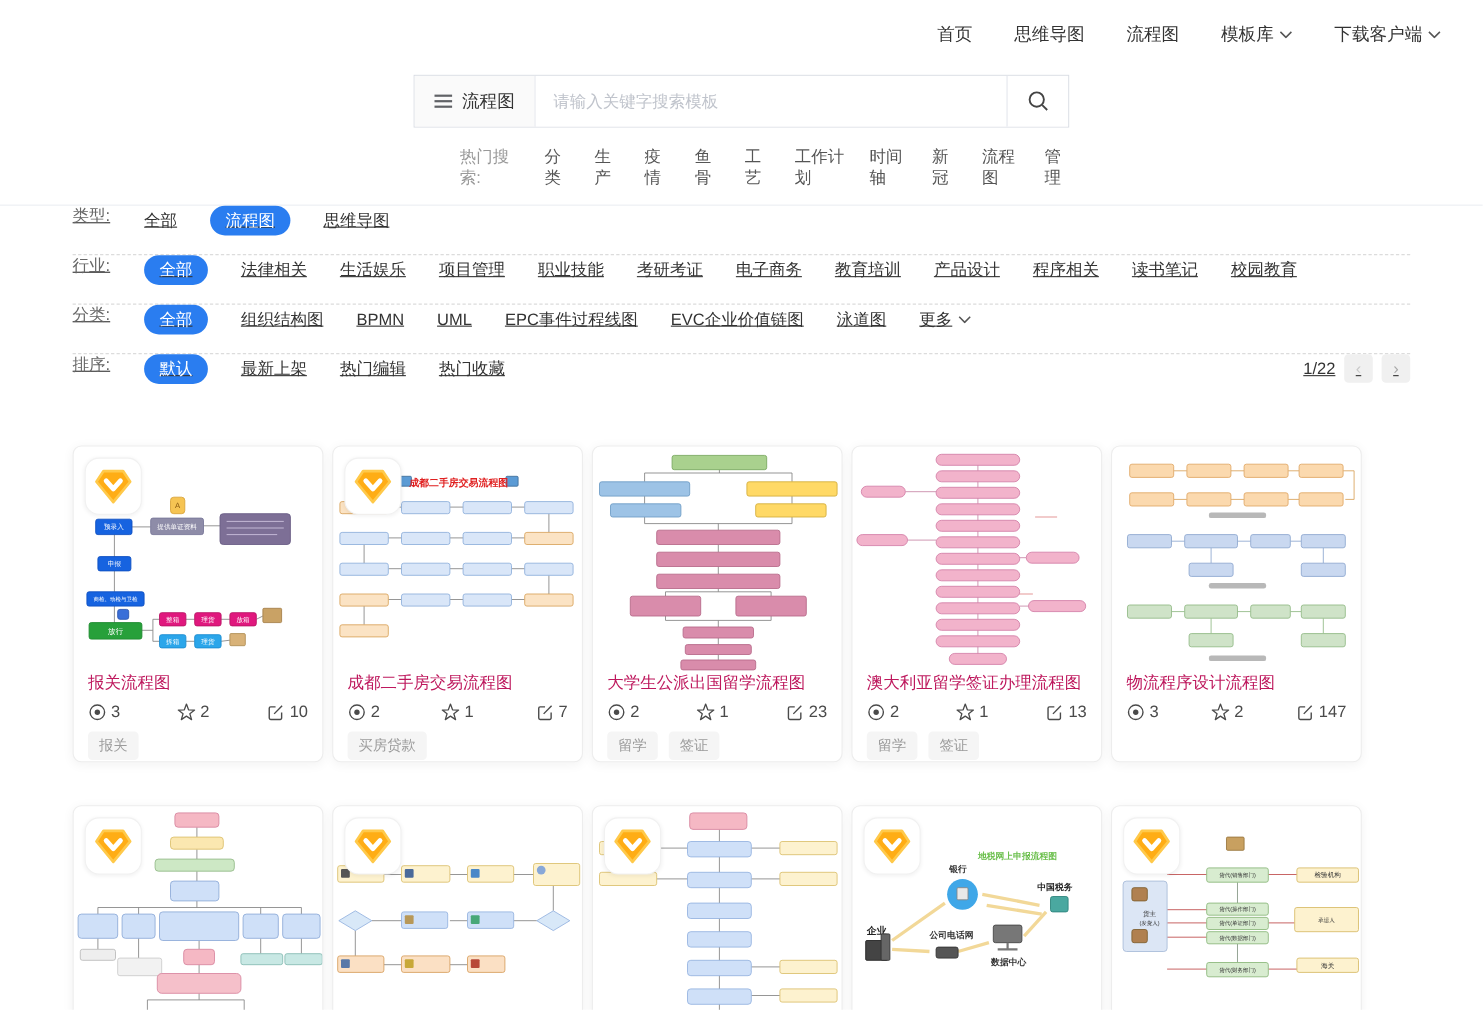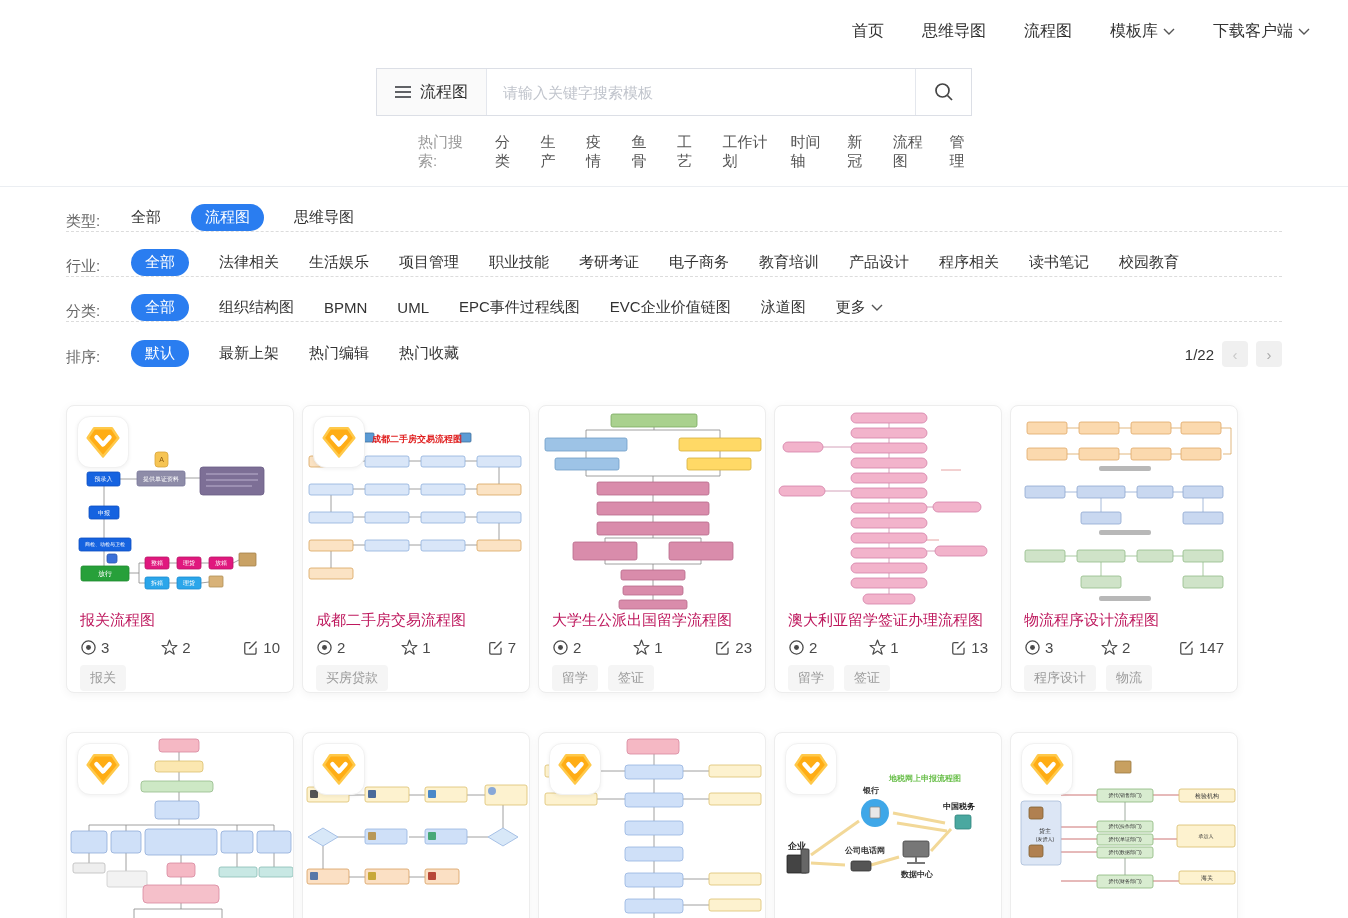--- a/index.html
+++ b/index.html
@@ -23,21 +23,21 @@
   .search-input { flex:1; border:none; outline:none; padding:0 16px; font-size:15px; color:#404040;
     font-family:"Liberation Sans",sans-serif; }
   .search-input::placeholder { color:#c0c4cc; }
   .search-btn { width:56px; border-left:1px solid #e4e7ed; display:flex; align-items:center; justify-content:center; cursor:pointer; background:#fff; }
   .hot-row { display:flex; justify-content:center; align-items:center; gap:23px; margin-top:17px; font-size:15px;margin-left:42px; }
   .hot-label { color:#999; }
   .hot-item { color:#555; cursor:pointer; }
   .divider { border-bottom:1px solid #ebeef2; margin-top:15px; }
   
   .filters { margin:0 66px; }
-  .frow { display:flex; align-items:flex-end; min-height:45px; border-bottom:1px dashed #dcdcdc; font-size:15px; }
+  .frow { display:flex; align-items:flex-start; min-height:45px; border-bottom:1px dashed #dcdcdc; font-size:15px;text-decoration:underline; }
   .frow:last-child { border-bottom:none; }
   .frow-label { color:#666; width:65px; flex:none; }
   .frow-items { display:flex; align-items:center; gap:30px; flex-wrap:nowrap; }
   .fitem { color:#333; cursor:pointer; display:flex; align-items:center; gap:5px; padding:4px 0; border-radius:15px; }
   .fitem.sel { background:#2a7df0; color:#fff; padding:4px 14px; }
   .pager { margin-left:auto; display:flex; align-items:center; gap:8px; }
   .pager-num { font-size:15px; color:#333; }
   .pager-btn { width:26px; height:26px; background:#f0f0f0; border-radius:4px; display:flex;
     align-items:center; justify-content:center; font-size:15px; cursor:pointer; }
   .pager-btn.prev { color:#c8c8c8; }
@@ -579,24 +579,20 @@
           <span>2</span>
         </span>
         <span class="stat">
           <svg width="17" height="17" viewBox="0 0 16 16">
             <path d="M13.2 8.2 V13 a1.2 1.2 0 0 1 -1.2 1.2 H3.8 A1.2 1.2 0 0 1 2.6 13 V4.6 a1.2 1.2 0 0 1 1.2 -1.2 H8" fill="none" stroke="#4a4a4a" stroke-width="1.2"></path>
             <line x1="6.8" y1="9.4" x2="13.6" y2="2.4" stroke="#4a4a4a" stroke-width="1.2"></line>
           </svg>
           <span>147</span>
         </span>
       </div>
-      <div class="tags">
-        <span class="tag">程序设计</span>
-        <span class="tag">物流</span>
-      </div>
     </div>
     <div class="card">
       <div class="thumb">
         <svg width="228" height="200" viewBox="0 0 228 200">
           <line x1="112" y1="15" x2="112" y2="24" stroke="#888" stroke-width="0.8"></line>
           <line x1="112" y1="35" x2="112" y2="44" stroke="#888" stroke-width="0.8"></line>
           <line x1="112" y1="55" x2="112" y2="64" stroke="#888" stroke-width="0.8"></line>
           <line x1="112" y1="82" x2="112" y2="88" stroke="#888" stroke-width="0.8"></line>
           <line x1="22" y1="88" x2="207" y2="88" stroke="#888" stroke-width="0.8"></line>
           <line x1="22" y1="88" x2="22" y2="94" stroke="#888" stroke-width="0.8"></line>

